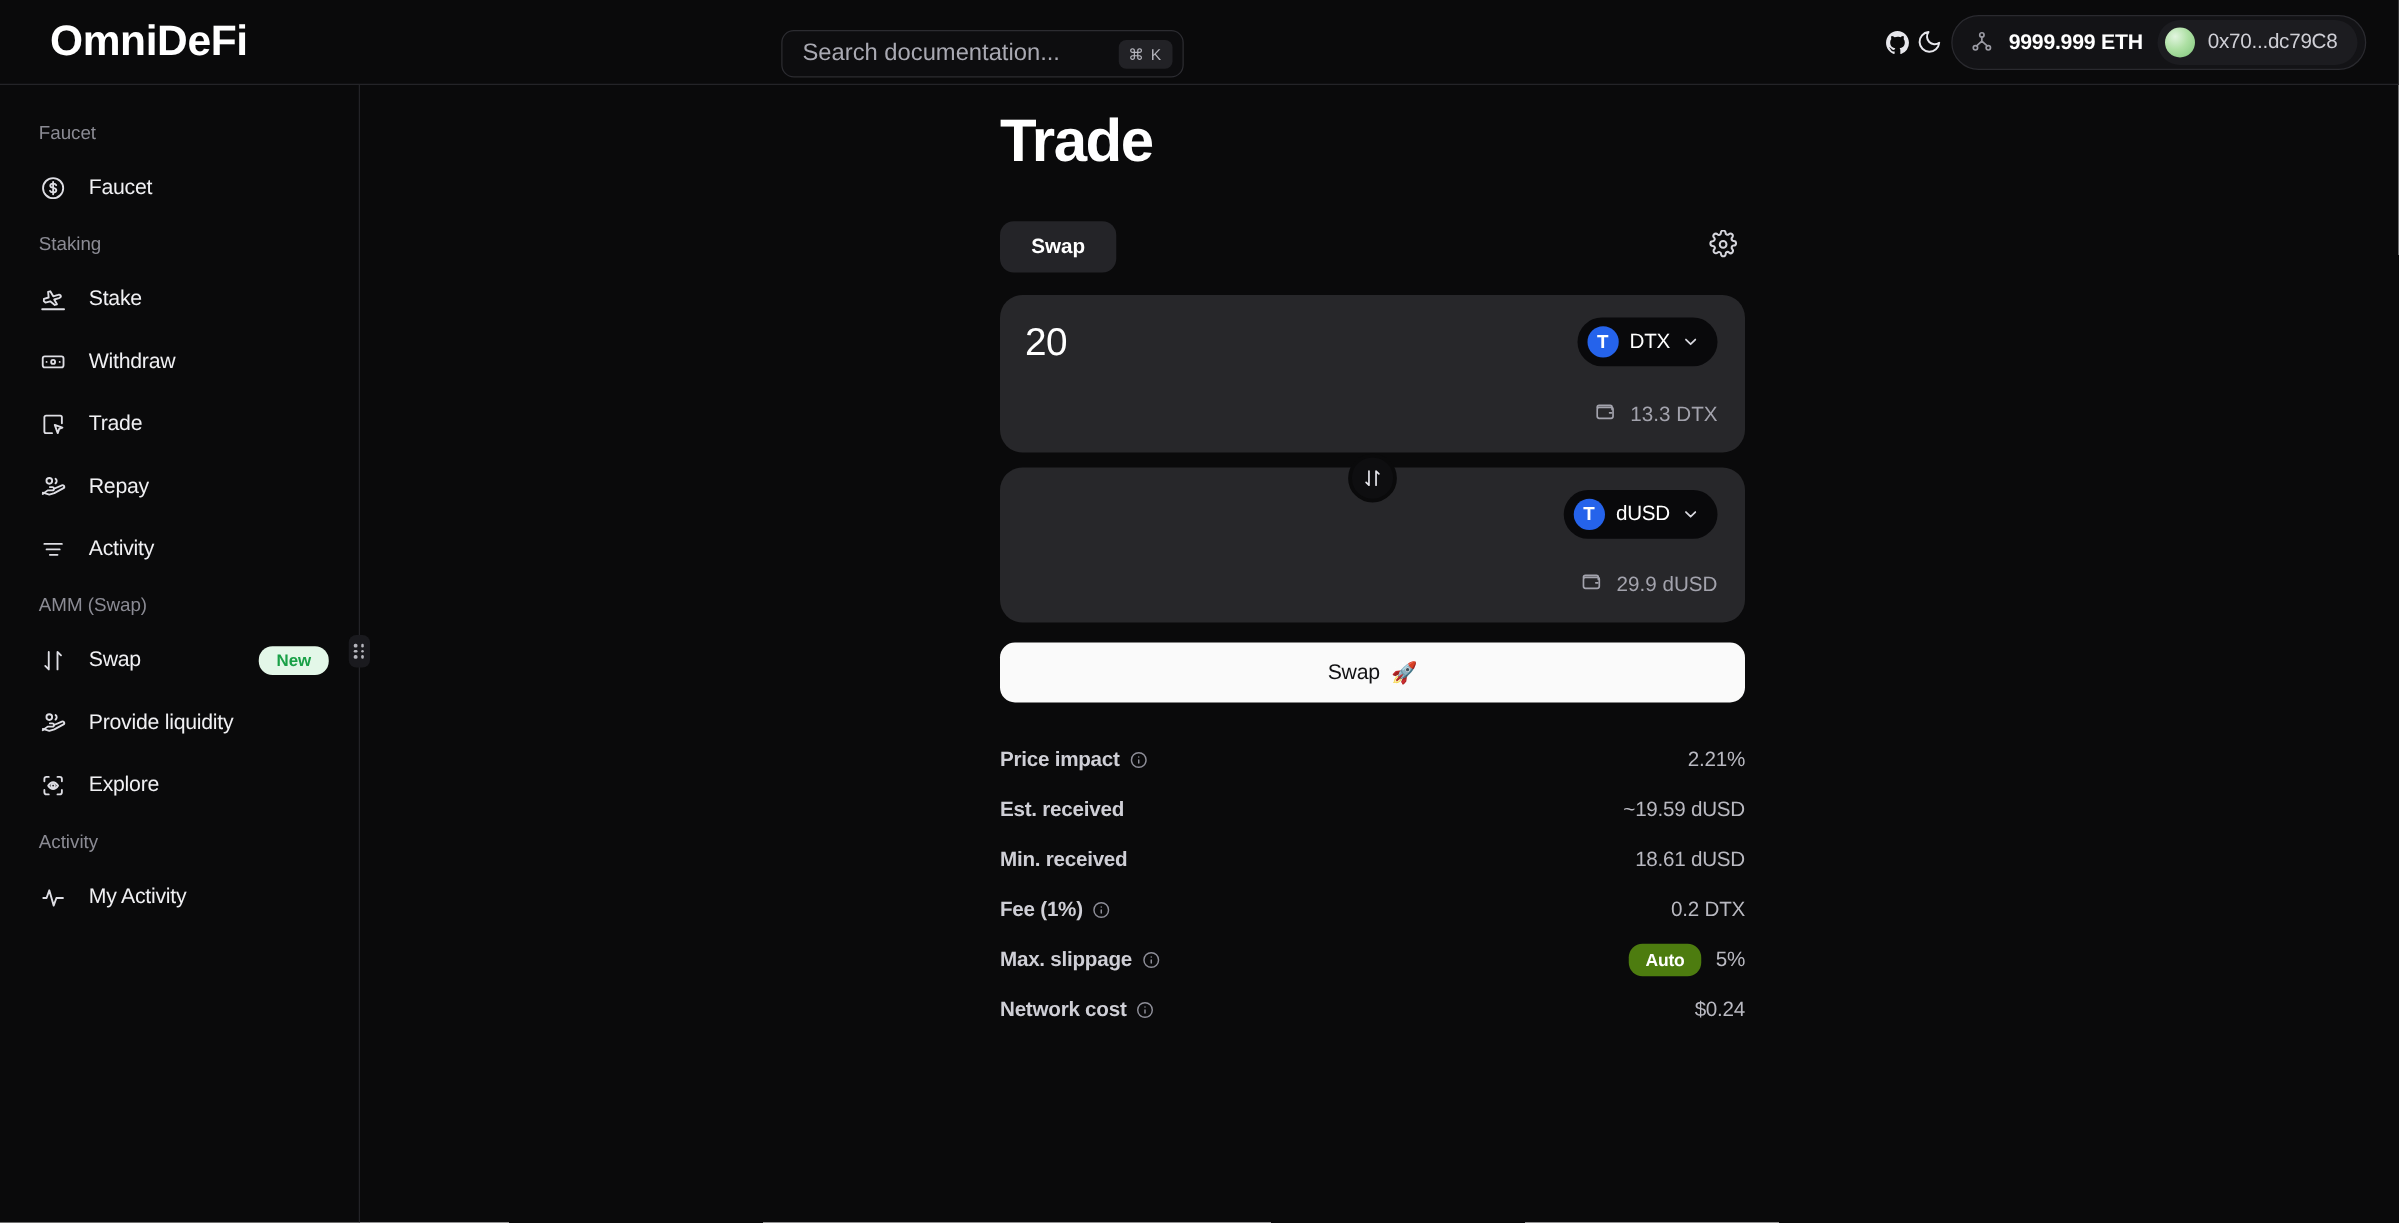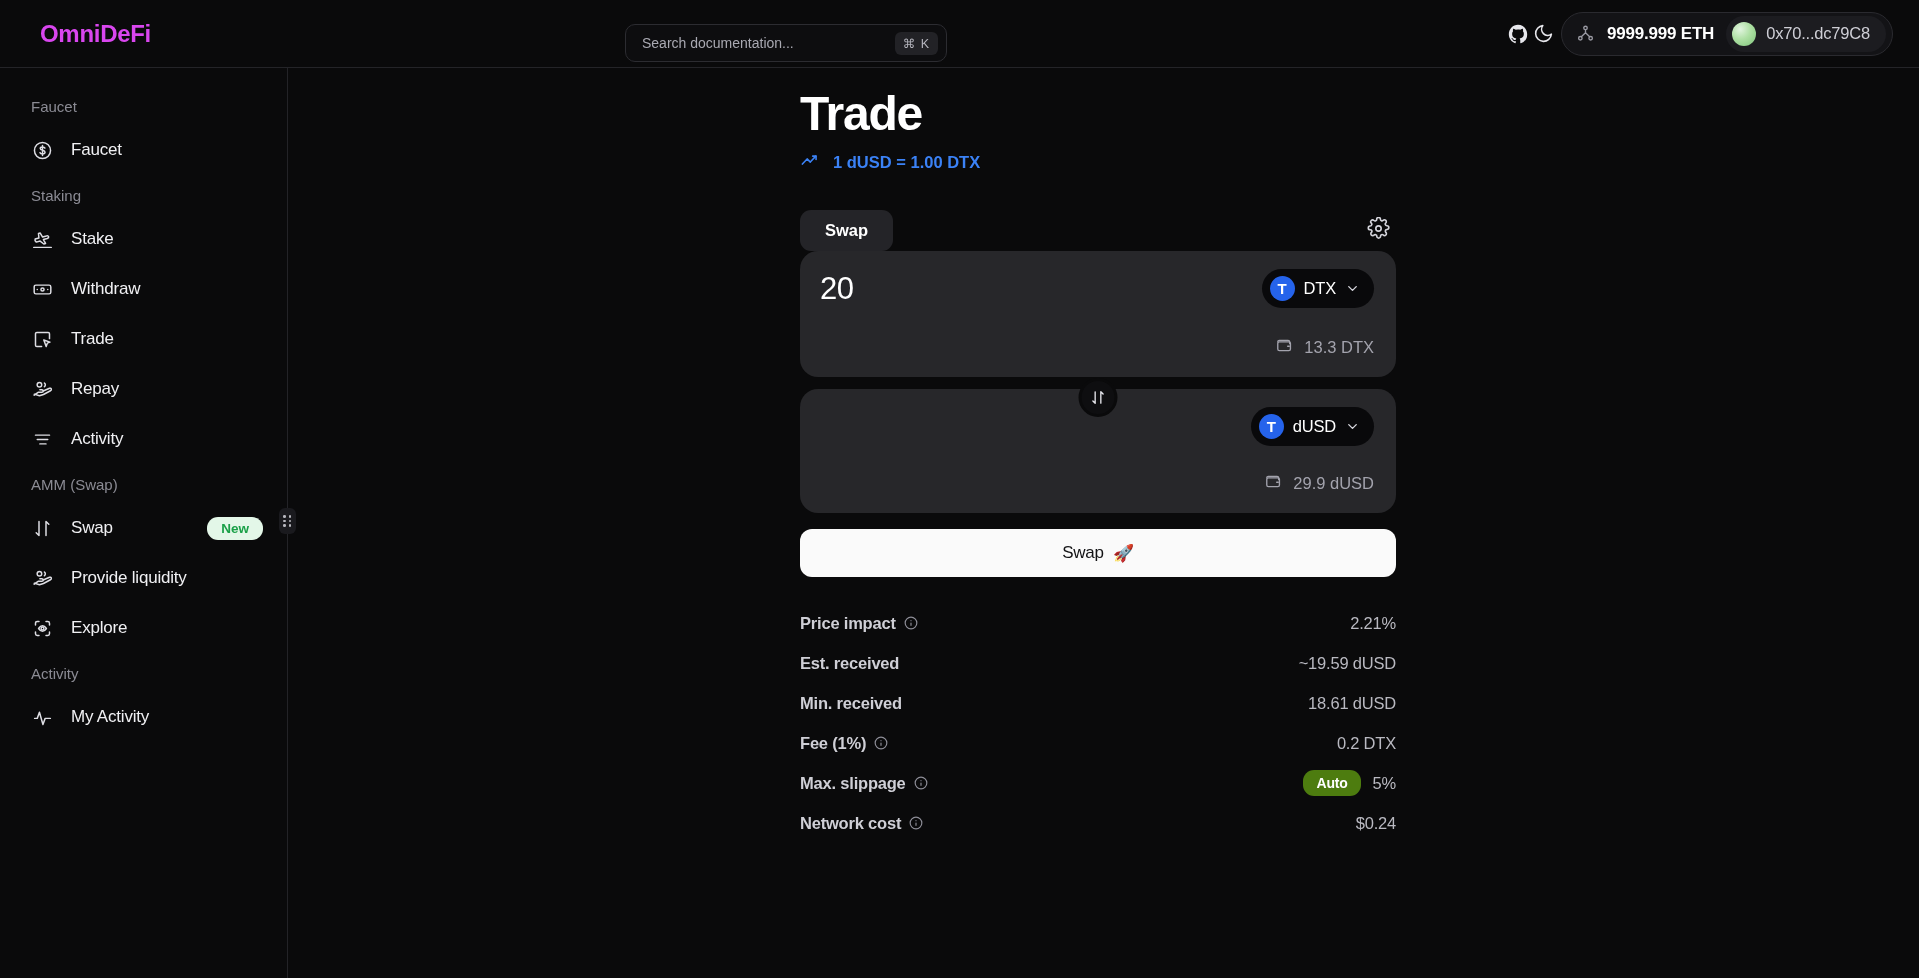--- a/index.html
+++ b/index.html
@@ -19,33 +19,33 @@
   
   .header {
     height: 68px; flex: 0 0 68px;
     background: #0a0a0b;
     border-bottom: 1px solid #242428;
     display: flex; align-items: center;
     padding: 0 26px 0 40px;
     position: relative;
   }
   .brand {
-    font-size: 24px; font-weight: bold; color: #d946ef;
+    font-size: 34px; font-weight: bold; color: #ffffff;
     letter-spacing: -0.3px;
   }
   .search-box {
     position: absolute; left: 625px; top: 24px;
     width: 322px; height: 38px;
     border: 1px solid #2c2c31; border-radius: 10px;
     background: #0d0d0f;
     display: flex; align-items: center;
     padding: 0 8px 0 16px;
   }
   .search-placeholder {
-    flex: 1; font-size: 14px; color: #a9a9b2;
+    flex: 1; font-size: 19px; color: #a9a9b2;
   }
   .kbd {
     background: #222226; border-radius: 6px;
     color: #b5b5bd; font-size: 12.5px;
     padding: 4px 8px; letter-spacing: 1px;
     display: flex; align-items: center; gap: 3px;
   }
   .header-right {
     margin-left: auto; display: flex; align-items: center; 
   }
@@ -141,21 +141,21 @@
     display: flex; align-items: center; justify-content: space-between;
     margin-top: 36px; padding-right: 6px;
   }
   .tab {
     background: #242428; color: #ffffff;
     font-size: 16.5px; font-weight: bold;
     padding: 11px 25px; border-radius: 11px; cursor: pointer;
   }
   .gear { color: #d5d5dc; cursor: pointer; }
 
-  .swap-card { position: relative; }
+  .swap-card { position: relative; margin-top: 18px; }
   .token-panel {
     background: #27272a; border-radius: 18px;
     height: 126px; padding: 20px 24px 0 20px;
     position: relative;
   }
   .token-panel.second { height: 124px; margin-top: 12px; }
   .amount {
     font-size: 31px; color: #ffffff; letter-spacing: -0.5px;
     line-height: 1; background: transparent; border: 0; outline: none;
     font-family: "Liberation Sans", sans-serif; width: 300px;
@@ -380,29 +380,20 @@
           <i></i>
           <i></i>
       </div>
     </div>
 
     <div class="main">
       <div class="trade-col">
 
         <div class="page-title">Trade</div>
 
-        <div class="rate-line">
-          <span>
-            <svg width="19" height="19" viewBox="0 0 24 24" fill="none" stroke="currentColor" stroke-width="2" stroke-linecap="round" stroke-linejoin="round">
-                <path d="M3 16.5 9 10l4 4 7-7.5"></path>
-                <path d="M16 6.5h4.3v4.3"></path>
-              </svg>
-          </span>
-          <span>1 dUSD = 1.00 DTX</span>
-        </div>
 
         <div class="tabs-row">
           <div class="tab">Swap</div>
           <div class="gear">
             <svg width="23" height="23" viewBox="0 0 24 24" fill="none" stroke="currentColor" stroke-width="1.7" stroke-linecap="round" stroke-linejoin="round">
                 <circle cx="12" cy="12" r="2.8"></circle>
                 <path d="M19.3 14.2a1.6 1.6 0 0 0 .33 1.77l.06.06a1.95 1.95 0 1 1-2.76 2.76l-.06-.06a1.6 1.6 0 0 0-1.77-.33 1.6 1.6 0 0 0-.97 1.47v.17a1.95 1.95 0 1 1-3.9 0v-.09a1.6 1.6 0 0 0-1.05-1.47 1.6 1.6 0 0 0-1.77.33l-.06.06a1.95 1.95 0 1 1-2.76-2.76l.06-.06a1.6 1.6 0 0 0 .33-1.77 1.6 1.6 0 0 0-1.47-.97H3.3a1.95 1.95 0 1 1 0-3.9h.09A1.6 1.6 0 0 0 4.86 8.2a1.6 1.6 0 0 0-.33-1.77l-.06-.06a1.95 1.95 0 1 1 2.76-2.76l.06.06a1.6 1.6 0 0 0 1.77.33h.08a1.6 1.6 0 0 0 .97-1.47V2.3a1.95 1.95 0 1 1 3.9 0v.09a1.6 1.6 0 0 0 .97 1.47 1.6 1.6 0 0 0 1.77-.33l.06-.06a1.95 1.95 0 1 1 2.76 2.76l-.06.06a1.6 1.6 0 0 0-.33 1.77v.08a1.6 1.6 0 0 0 1.47.97h.17a1.95 1.95 0 1 1 0 3.9h-.09a1.6 1.6 0 0 0-1.47.97z"></path>
               </svg>
           </div>
         </div>

